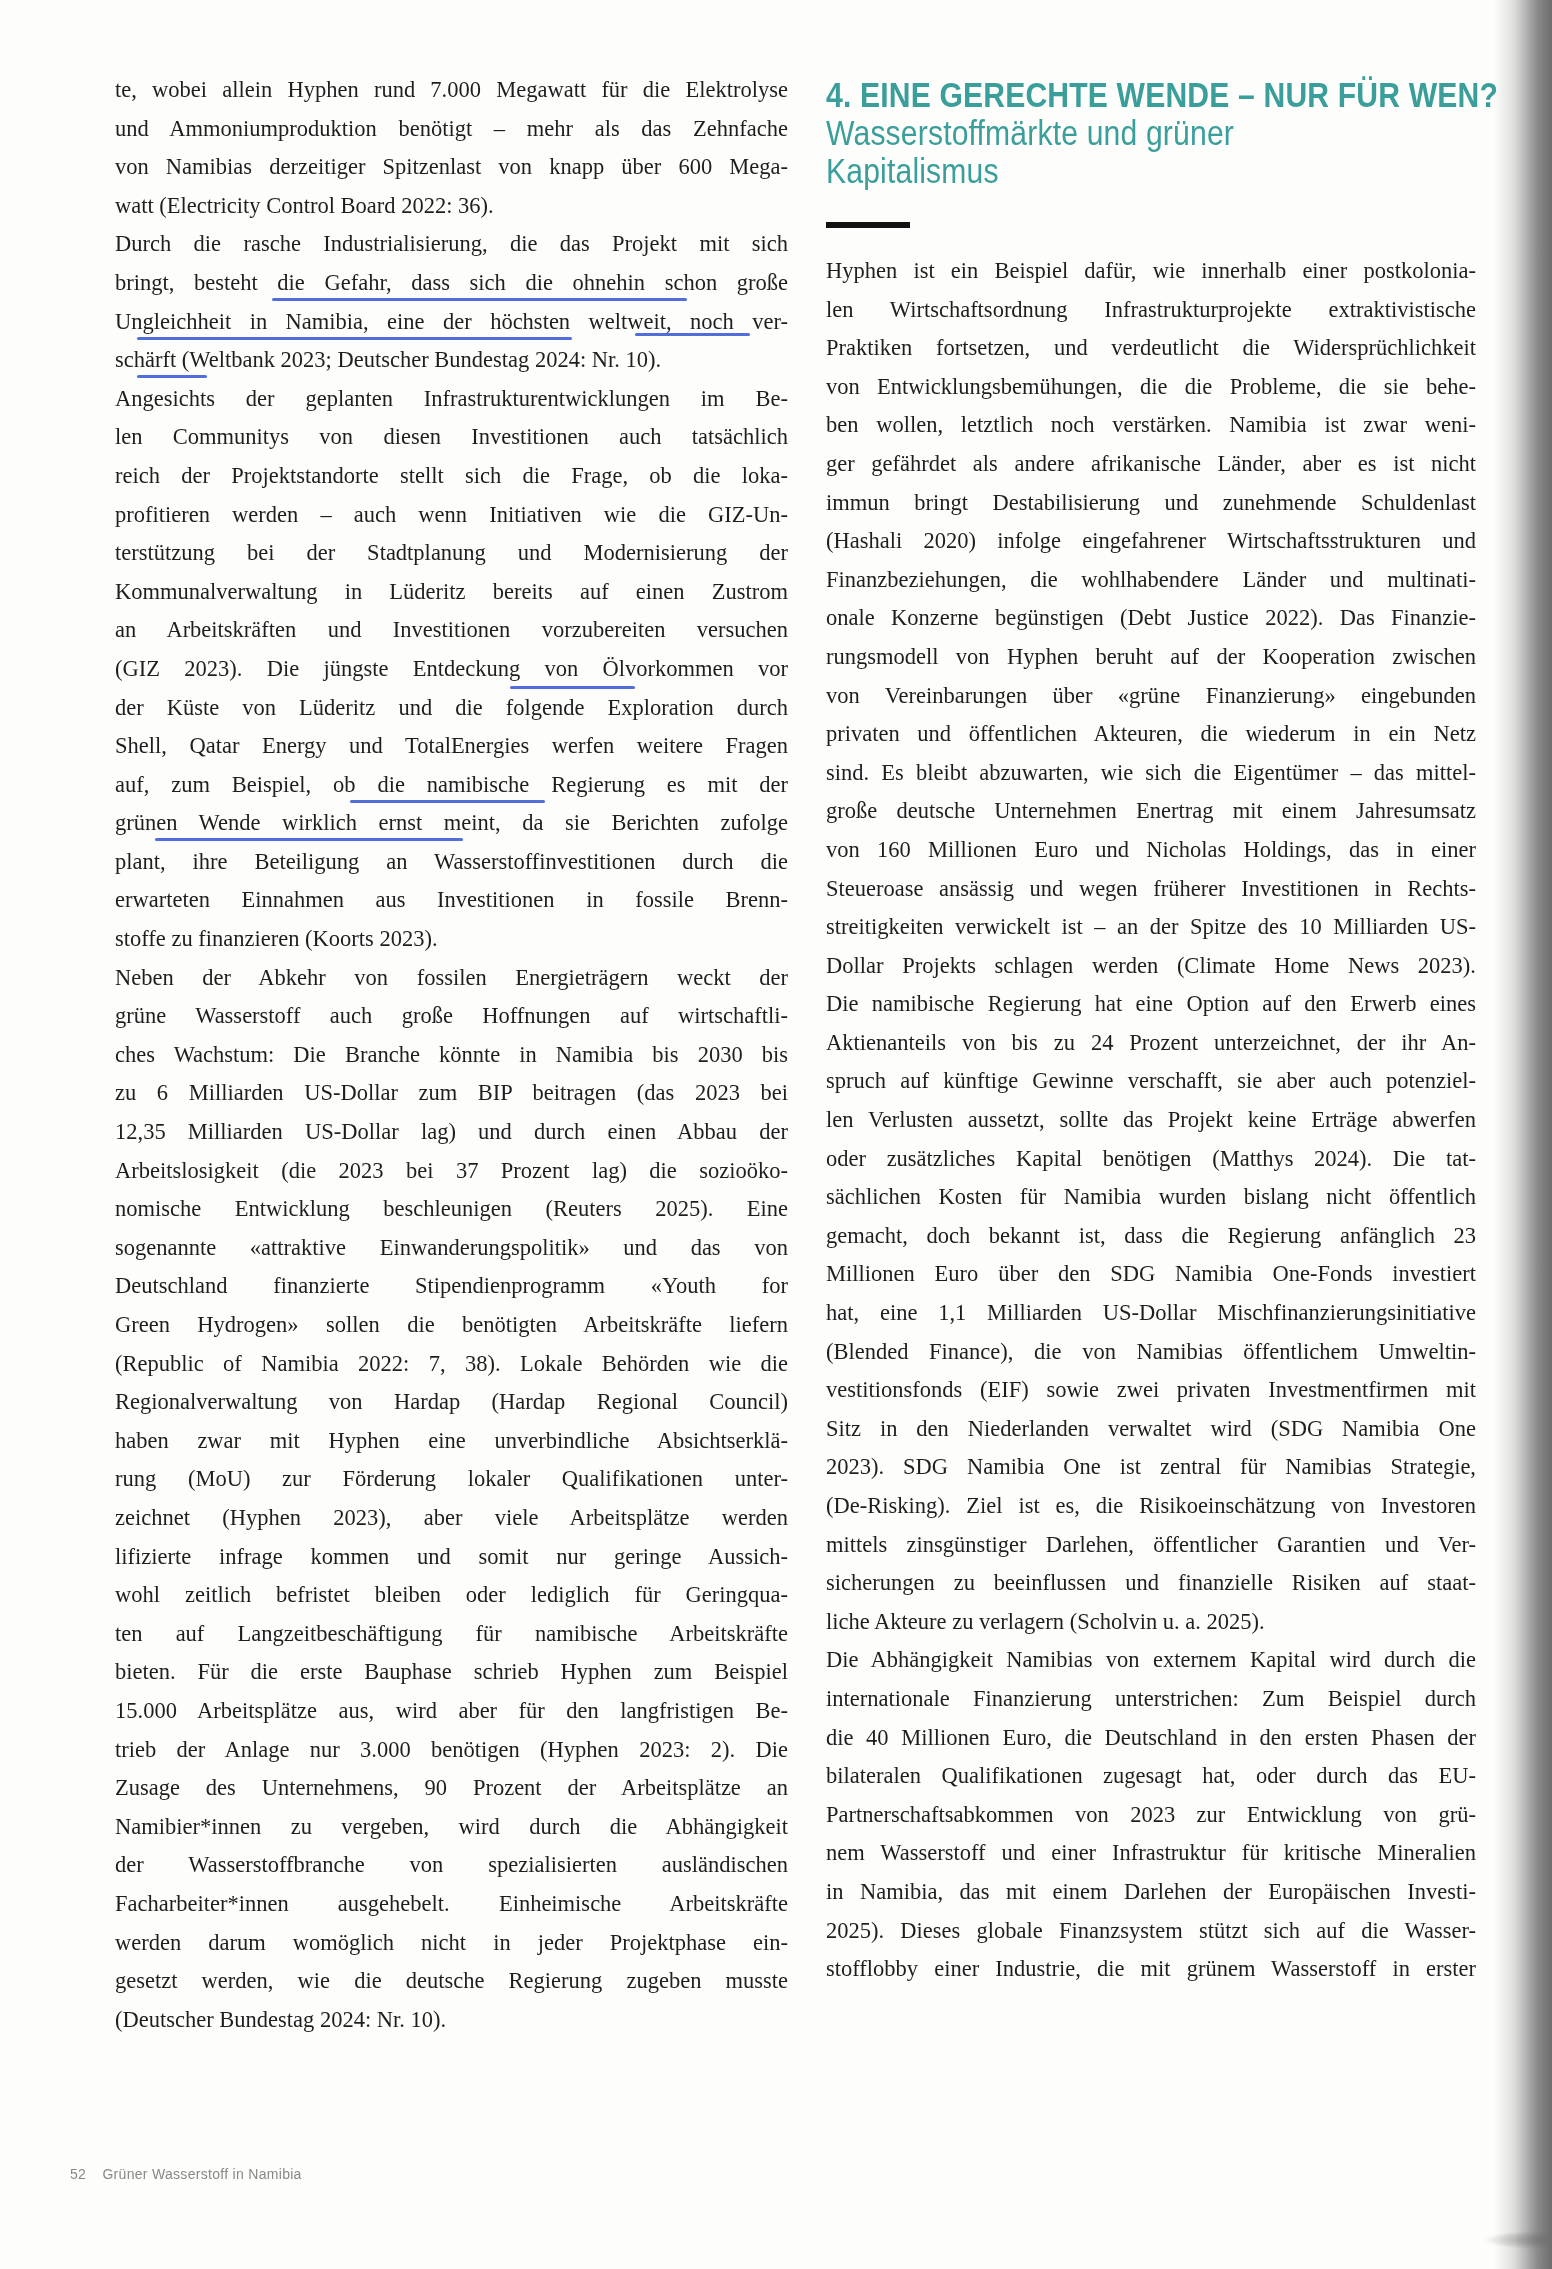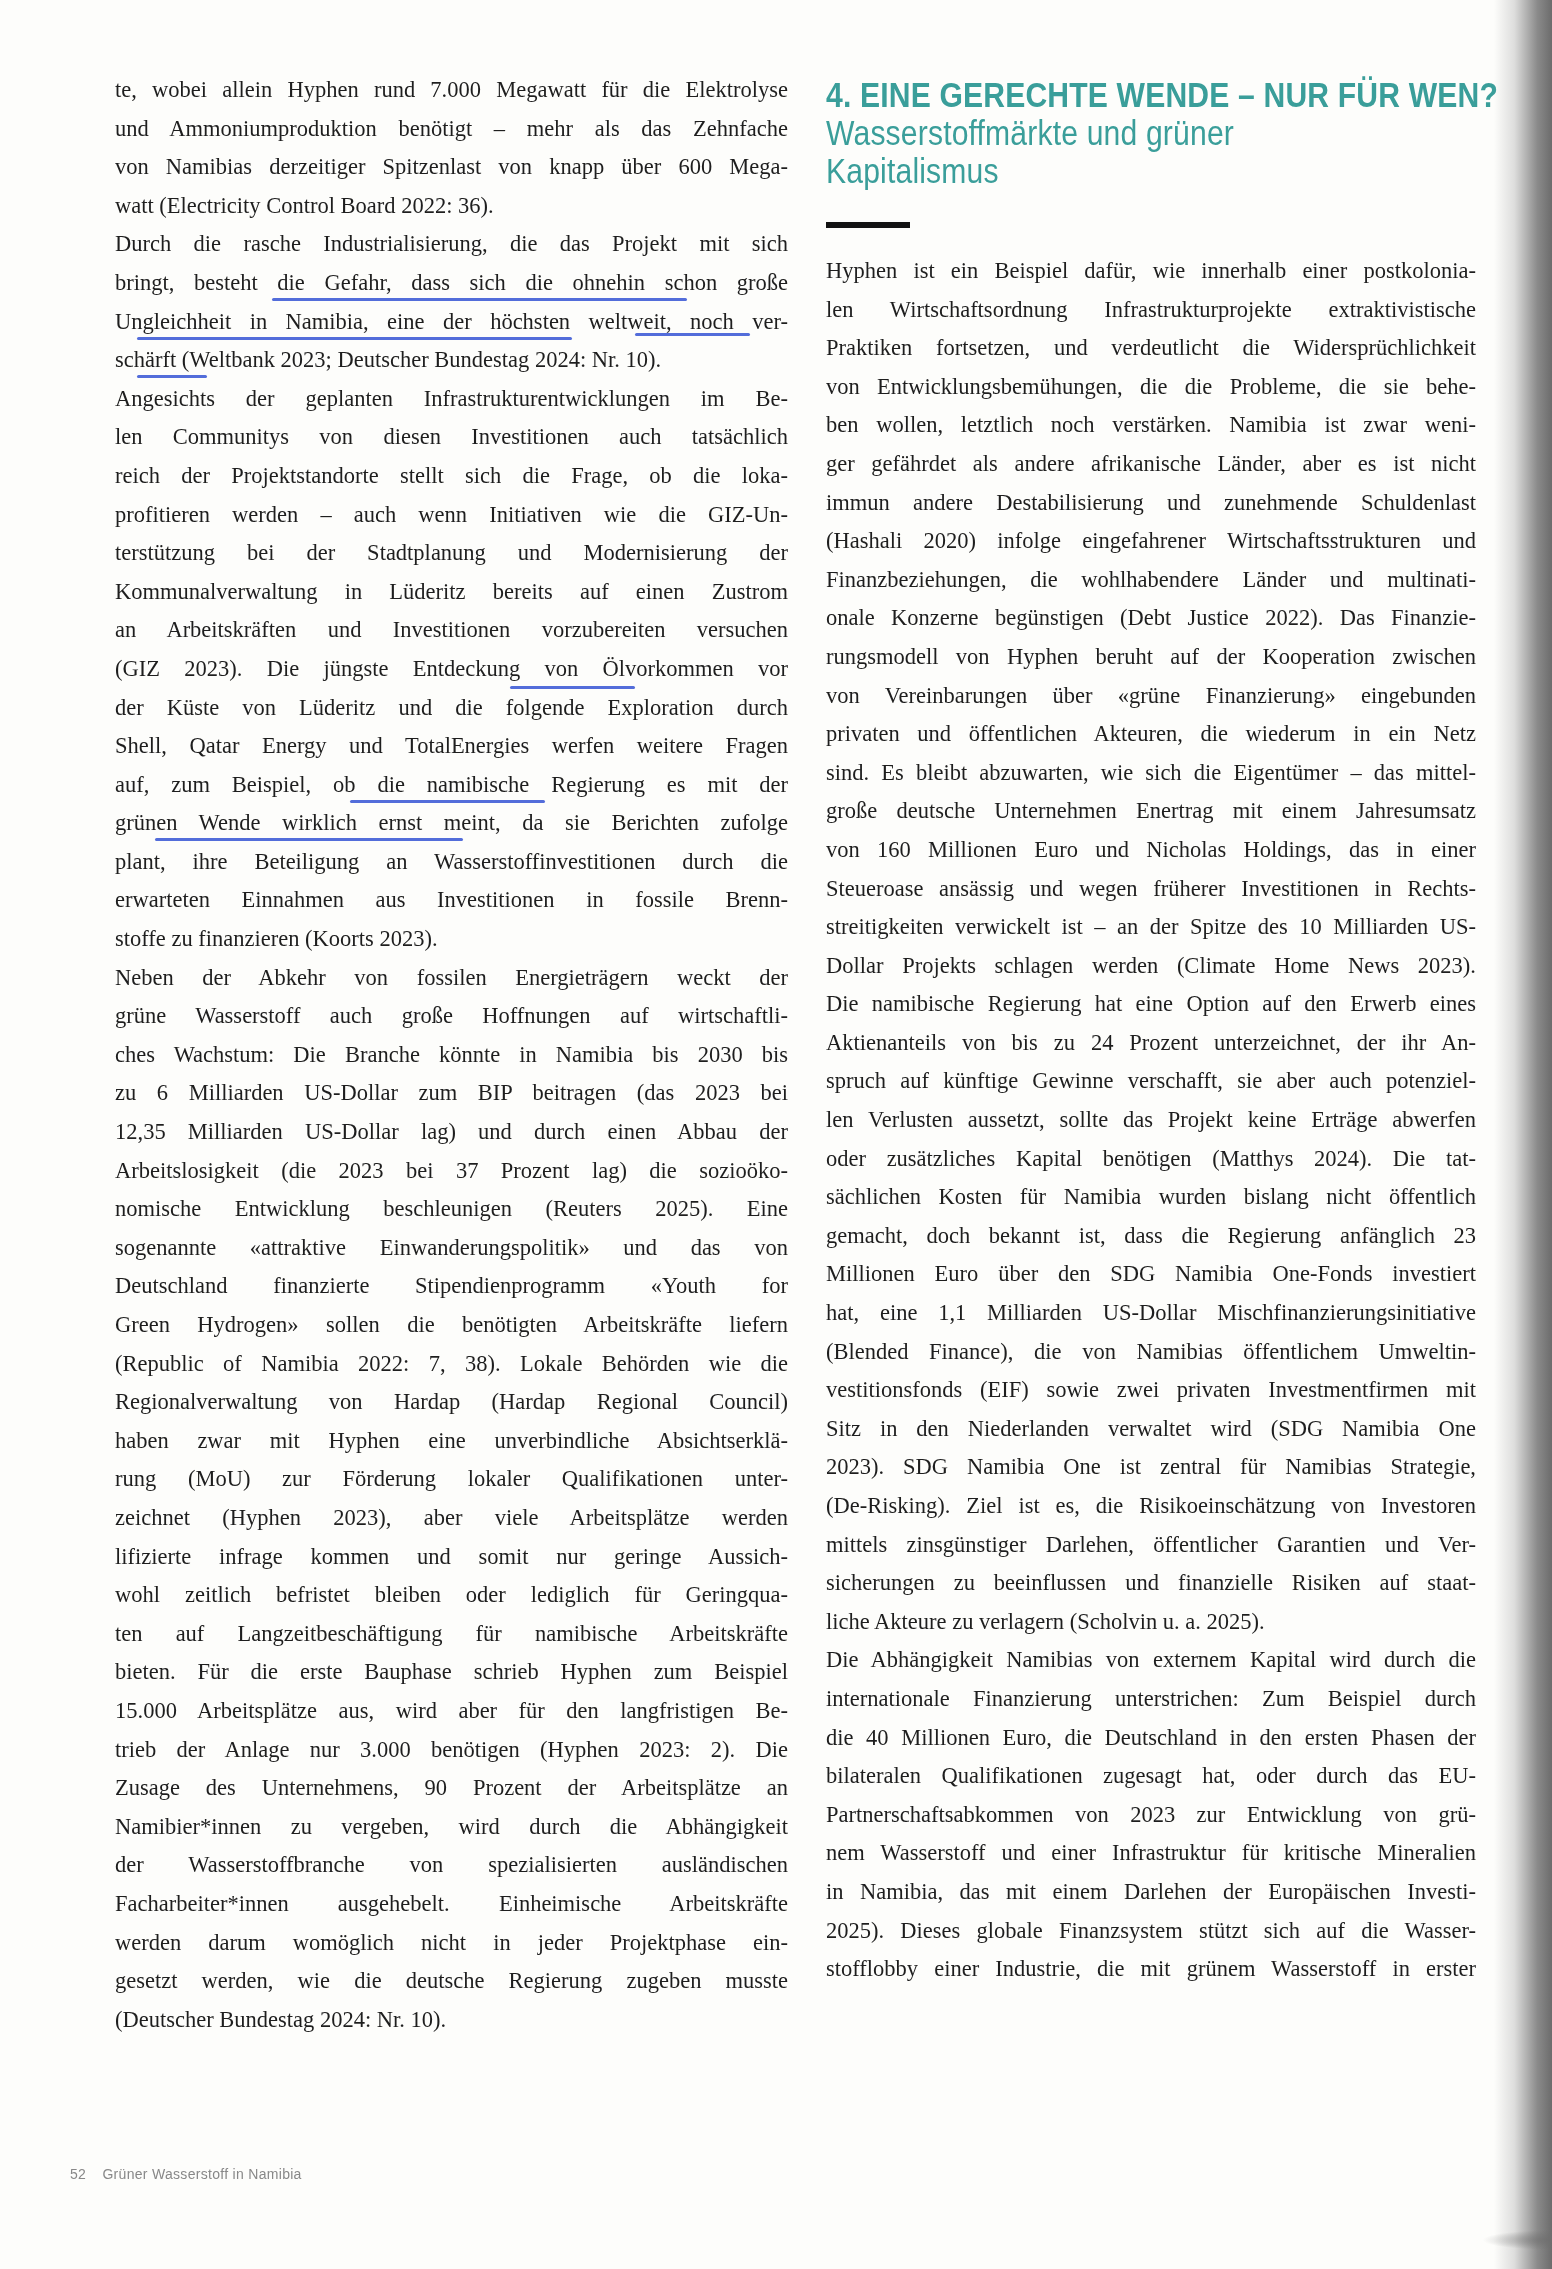--- a/index.html
+++ b/index.html
@@ -113,21 +113,21 @@
       <span class="h-line h-sub">Kapitalismus</span>
     </div>
     <div class="rule"></div>
     <div id="right-col">
         <span class="line">Hyphen ist ein Beispiel dafür, wie innerhalb einer postkolonia-</span>
         <span class="line">len Wirtschaftsordnung Infrastrukturprojekte extraktivistische</span>
         <span class="line">Praktiken fortsetzen, und verdeutlicht die Widersprüchlichkeit</span>
         <span class="line">von Entwicklungsbemühungen, die die Probleme, die sie behe-</span>
         <span class="line">ben wollen, letztlich noch verstärken. Namibia ist zwar weni-</span>
         <span class="line">ger gefährdet als andere afrikanische Länder, aber es ist nicht</span>
-        <span class="line">immun andere Destabilisierung und zunehmende Schuldenlast</span>
+        <span class="line">immun bringt Destabilisierung und zunehmende Schuldenlast</span>
         <span class="line">(Hashali 2020) infolge eingefahrener Wirtschaftsstrukturen und</span>
         <span class="line">Finanzbeziehungen, die wohlhabendere Länder und multinati-</span>
         <span class="line">onale Konzerne begünstigen (Debt Justice 2022). Das Finanzie-</span>
         <span class="line">rungsmodell von Hyphen beruht auf der Kooperation zwischen</span>
         <span class="line">von Vereinbarungen über «grüne Finanzierung» eingebunden</span>
         <span class="line">privaten und öffentlichen Akteuren, die wiederum in ein Netz</span>
         <span class="line">sind. Es bleibt abzuwarten, wie sich die Eigentümer – das mittel-</span>
         <span class="line">große deutsche Unternehmen Enertrag mit einem Jahresumsatz</span>
         <span class="line">von 160 Millionen Euro und Nicholas Holdings, das in einer</span>
         <span class="line">Steueroase ansässig und wegen früherer Investitionen in Rechts-</span>

